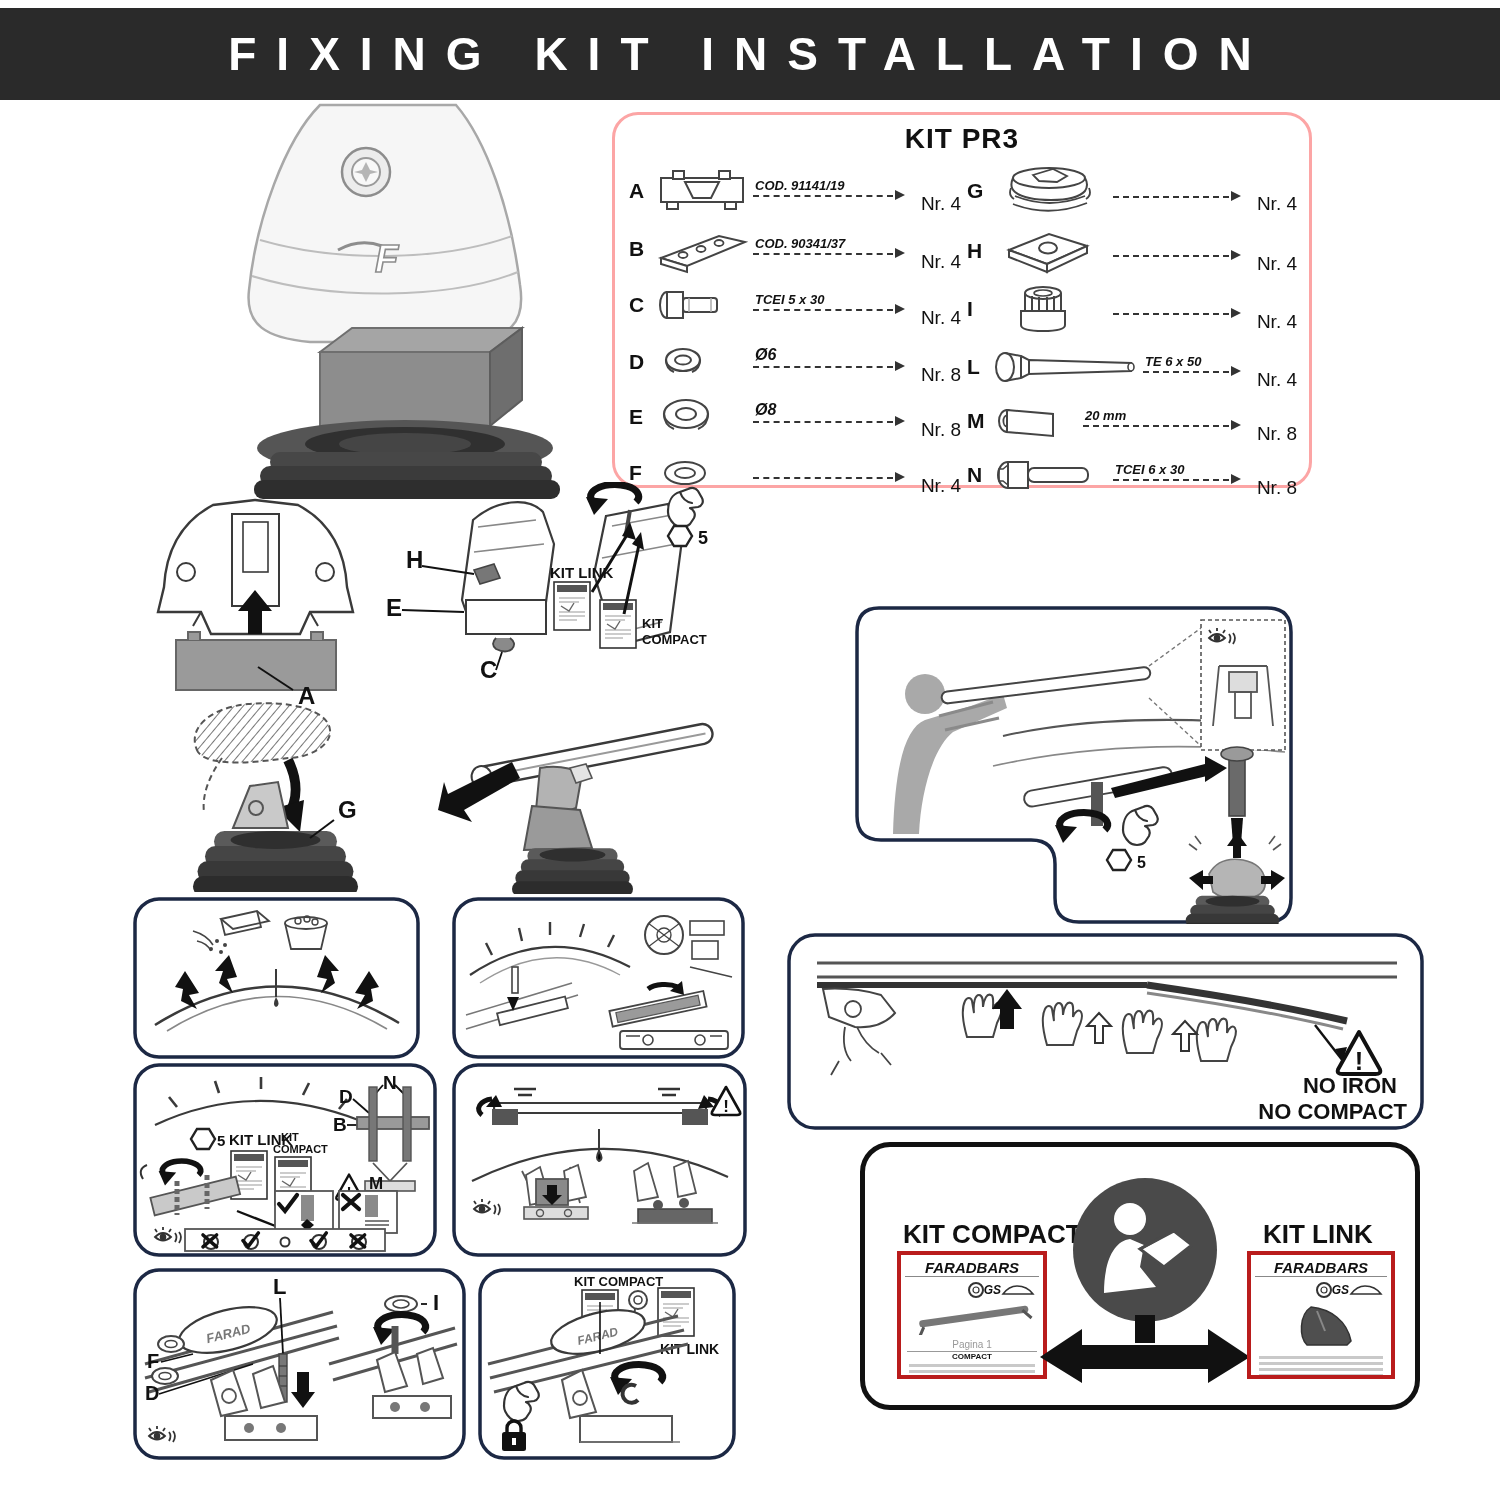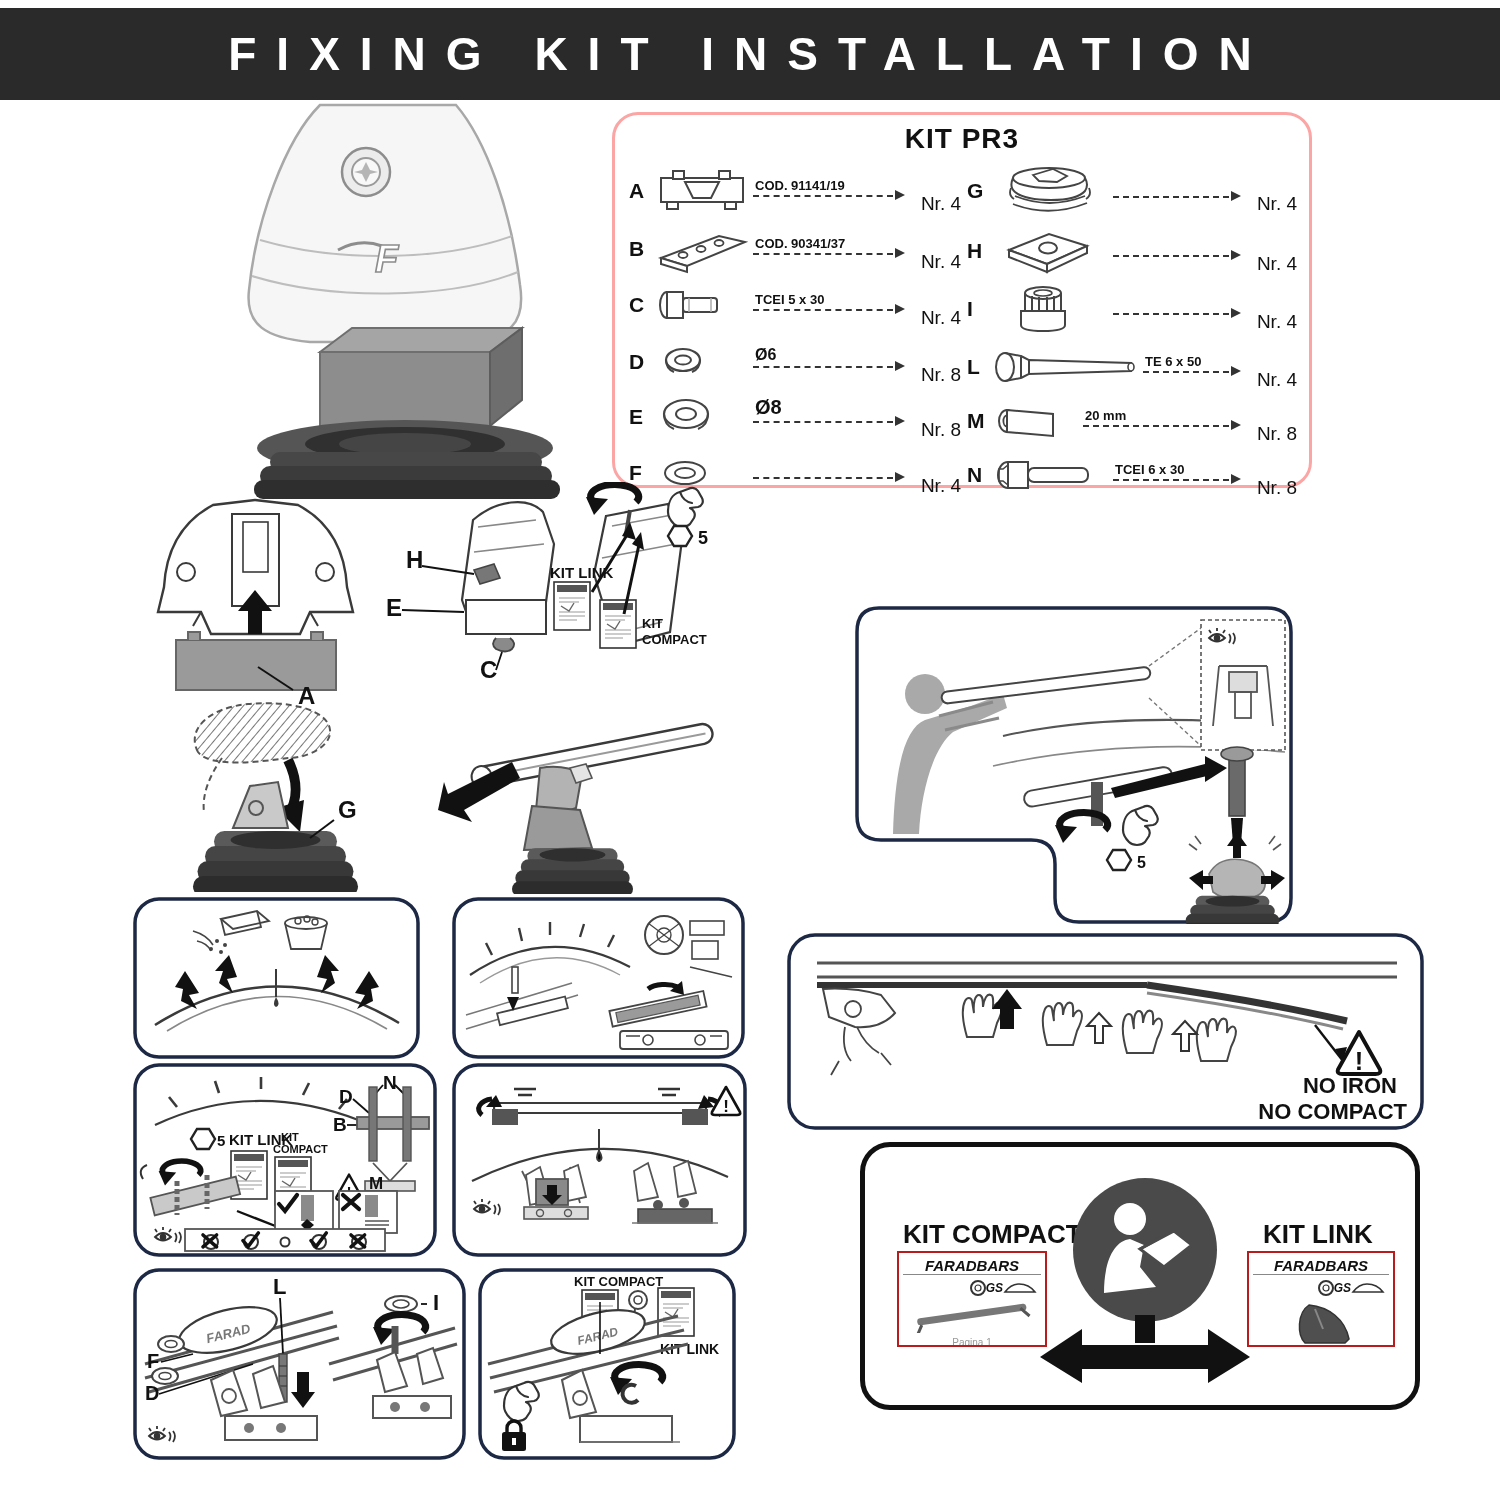--- a/index.html
+++ b/index.html
@@ -14,35 +14,35 @@
   .kitbox{position:absolute;left:612px;top:112px;width:700px;height:376px;background:#fff;
           border:3px solid #fca5a5;border-radius:26px;box-sizing:border-box;}
   .kitbox .ktitle{position:absolute;left:0;top:8px;width:100%;text-align:center;
                   font-size:28px;font-weight:bold;letter-spacing:1px;}
   .pcol{position:absolute;top:44px;}
   .pcol.left{left:14px;width:332px;}
   .pcol.right{left:352px;width:330px;}
   .prow{position:absolute;left:0;width:100%;height:52px;display:flex;align-items:center;}
   .pletter{width:24px;font-size:21px;font-weight:bold;flex:0 0 auto;}
   .picon{flex:0 0 auto;}
-  .darrow{flex:1 1 auto;position:relative;height:100%;}
+  .darrow{flex:1 1 auto;position:relative;height:100%;font-style:italic;}
   .dline{position:absolute;left:2px;right:12px;top:58%;border-top:2px dashed #333;}
   .dhead{position:absolute;right:0;top:58%;transform:translateY(-50%);width:0;height:0;
          border-left:10px solid #333;border-top:5px solid transparent;border-bottom:5px solid transparent;}
   .dcode{position:absolute;left:4px;bottom:46%;font-size:13px;font-weight:bold;white-space:nowrap;}
   .pqty{flex:0 0 56px;font-size:19px;text-align:right;margin-top:25px;}
   
   .navy{stroke:#1c2844;stroke-width:3.5;fill:none;}
   svg text{font-family:"Liberation Sans", sans-serif;}
   .cap{font-weight:bold;fill:#111;}
   
   .readpanel{position:absolute;left:860px;top:1142px;width:560px;height:268px;background:#fff;
              border:5px solid #111;border-radius:30px;box-sizing:border-box;}
   .rlabel{position:absolute;font-size:26px;font-weight:bold;white-space:nowrap;}
-  .booklet{position:absolute;width:150px;height:96px;border:2px solid #b91c1c;background:#fff;
+  .booklet{position:absolute;width:150px;height:128px;border:4px solid #b91c1c;background:#fff;
            box-sizing:border-box;overflow:hidden;}
   .bk-head{margin:4px 4px 2px 4px;text-align:center;font-size:15px;font-weight:bold;
            font-style:italic;letter-spacing:0px;border-bottom:1px solid #888;}
   .bk-icons{display:flex;justify-content:flex-end;align-items:center;height:22px;margin:0 8px;}
   .bk-gs{font-size:12px;font-weight:bold;font-style:italic;}
   .bk-pagina{text-align:center;color:#999;font-size:10px;}
   .bk-mini{text-align:center;font-size:8px;font-weight:bold;border-top:1px solid #999;margin:1px 6px 0 6px;}
   .bk-lines{margin:2px 8px;}
   .bk-lines div{height:3px;background:#c9c9c9;margin:3px 0;}
   
@@ -214,21 +214,21 @@
       </div>
 
       <div class="prow" style="top:232px">
         <span class="pletter">E</span>
         <svg class="picon" width="98" height="50" viewBox="0 0 98 50">
           <ellipse cx="33" cy="22" rx="22" ry="14" fill="#fff" stroke="#444" stroke-width="2.2"></ellipse>
           <ellipse cx="33" cy="22" rx="10" ry="6" fill="#fff" stroke="#444" stroke-width="2"></ellipse>
           <path d="M11,22 q0,11 10,15 M55,22 q0,11 -10,15" fill="none" stroke="#444" stroke-width="2"></path>
         </svg>
         <span class="darrow">
-          <span class="dcode" style="font-size:20px">Ø8</span>
+          <span class="dcode" style="font-size:16px">Ø8</span>
           <span class="dline"></span>
             <span class="dhead"></span>
         </span>
         <span class="pqty">Nr. 8</span>
       </div>
 
       <div class="prow" style="top:288px">
         <span class="pletter">F</span>
         <svg class="picon" width="98" height="50" viewBox="0 0 98 50">
           <ellipse cx="32" cy="25" rx="20" ry="11" fill="#fff" stroke="#444" stroke-width="2"></ellipse>

